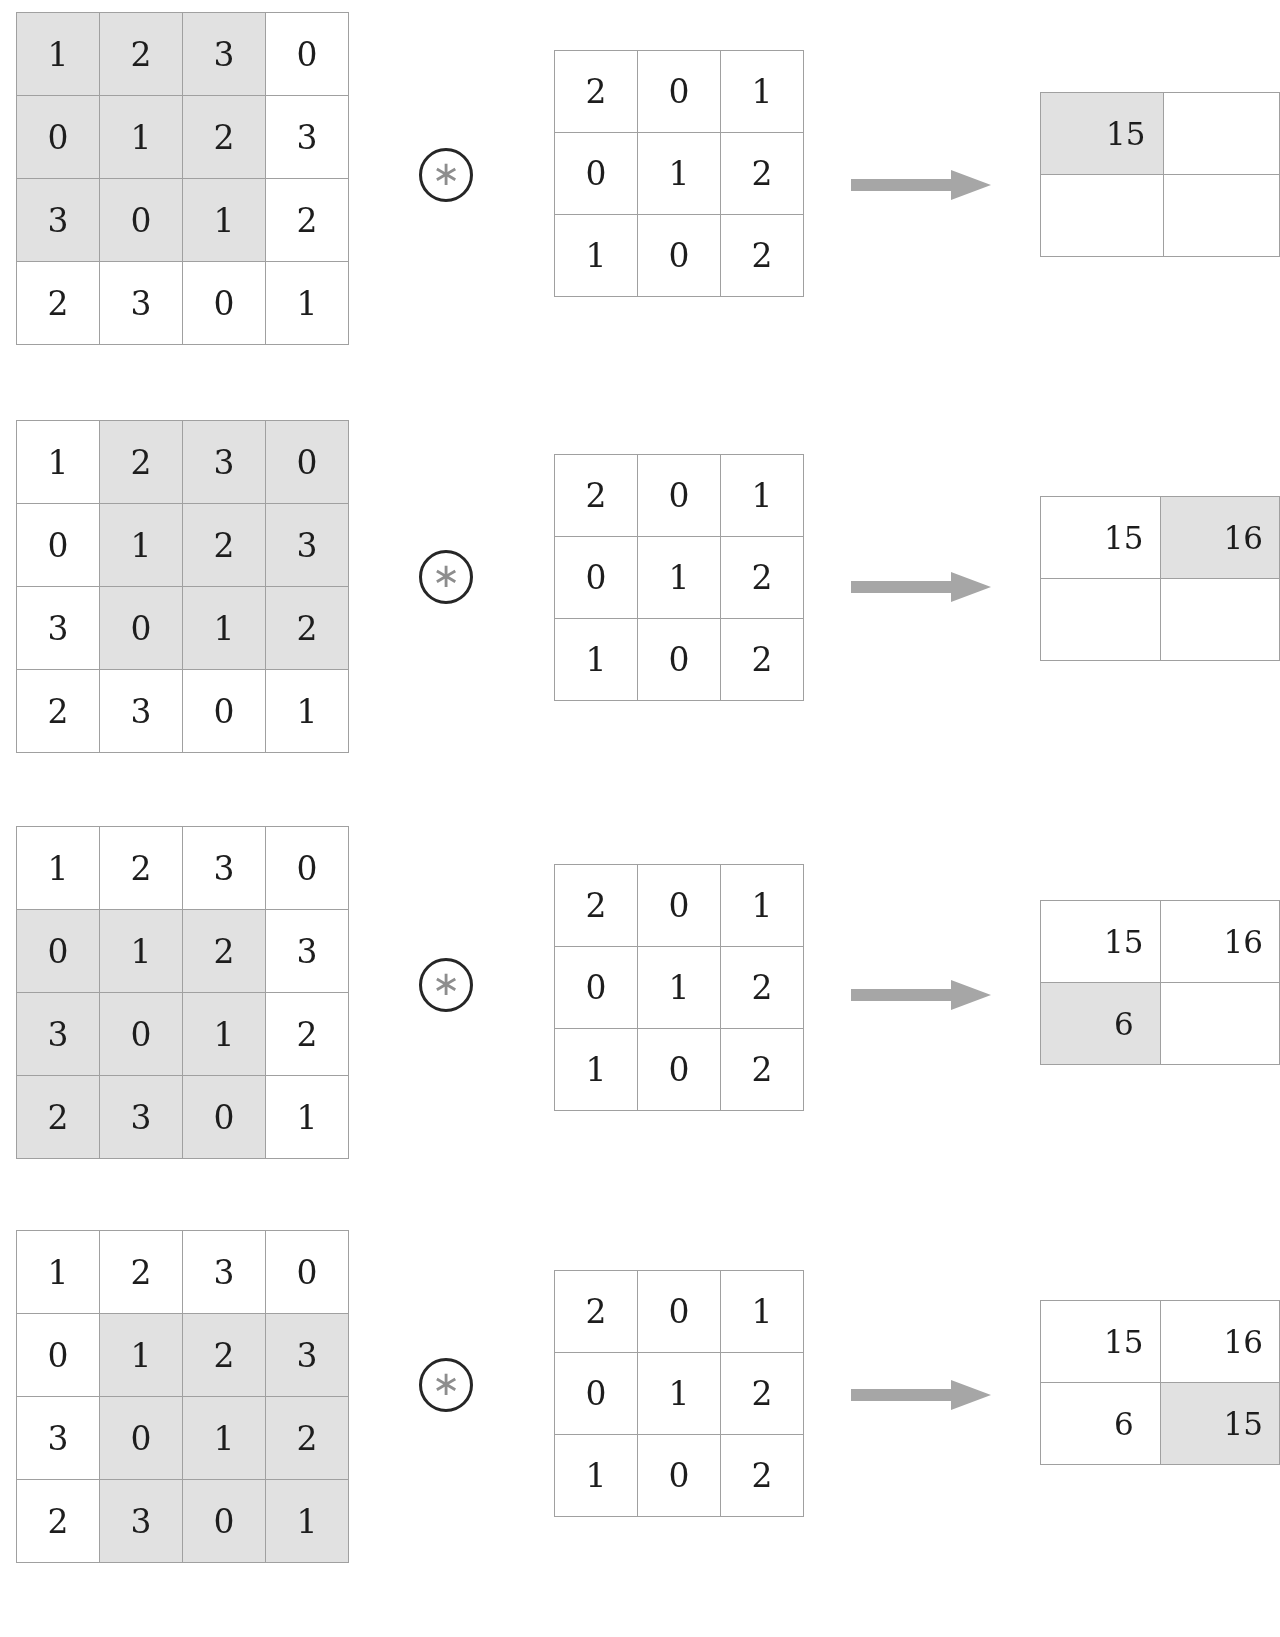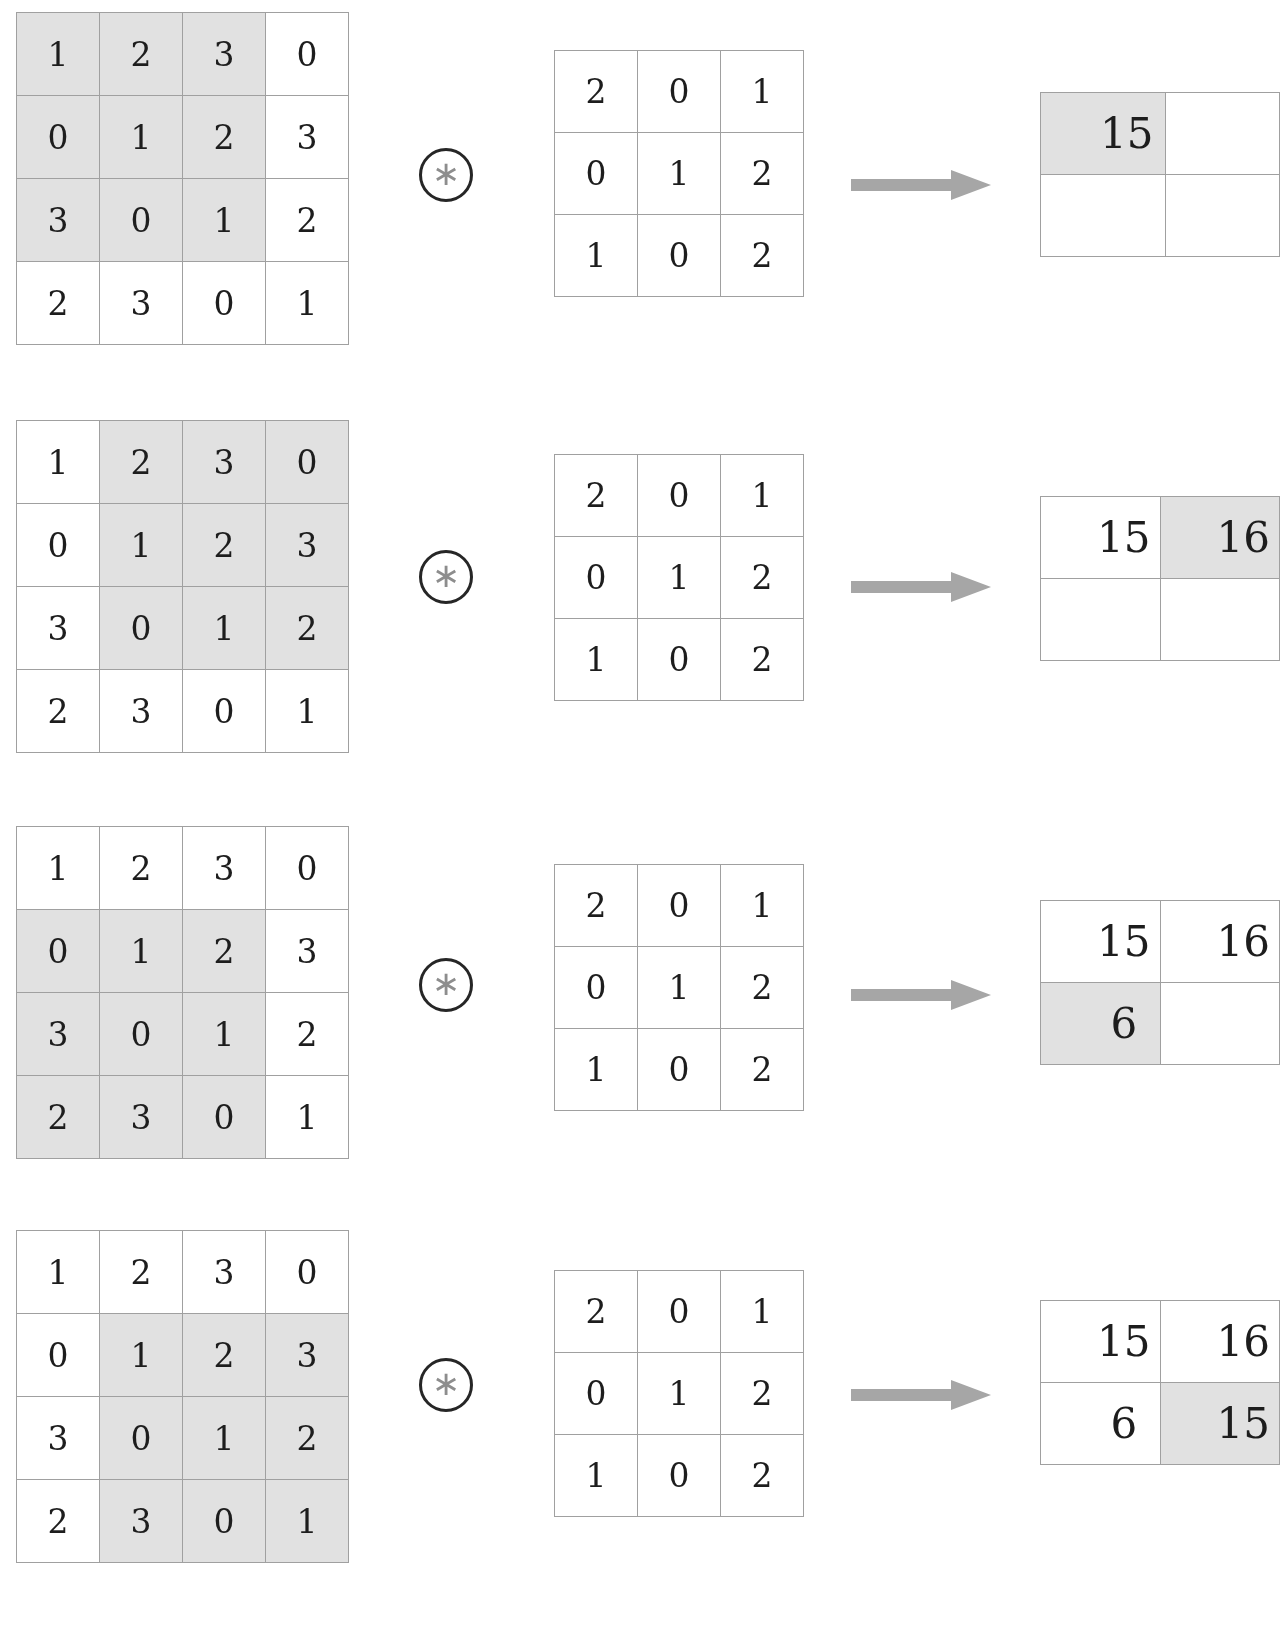--- a/index.html
+++ b/index.html
@@ -56,21 +56,21 @@
   
   .grid-kernel td {
     width: 82px;
     height: 81px;
     font-size: 33px;
   }
   
   .grid-output td {
     width: 84px;
     height: 81px;
-    font-size: 42px;
+    font-size: 31px;
     padding-left: 47px;
   }
 
   
   .conv-op {
     position: absolute;
     width: 54px;
     height: 54px;
     border: 3.4px solid #262626;
     border-radius: 50%;

